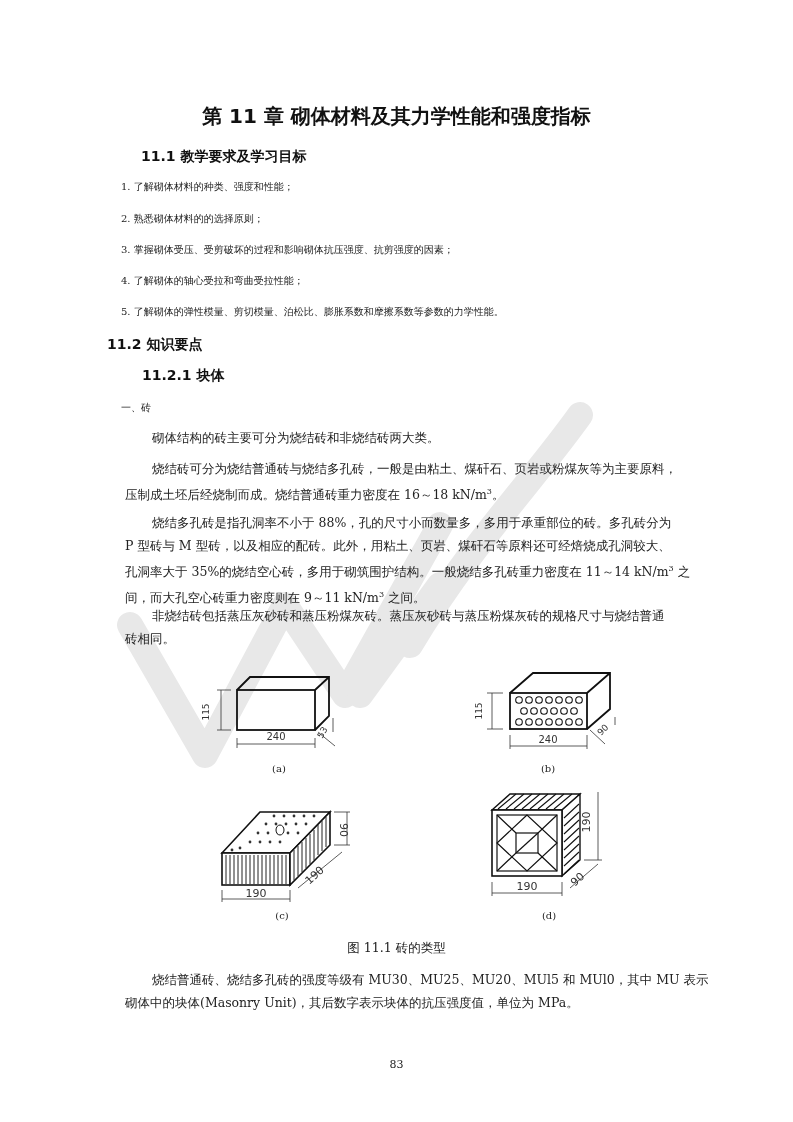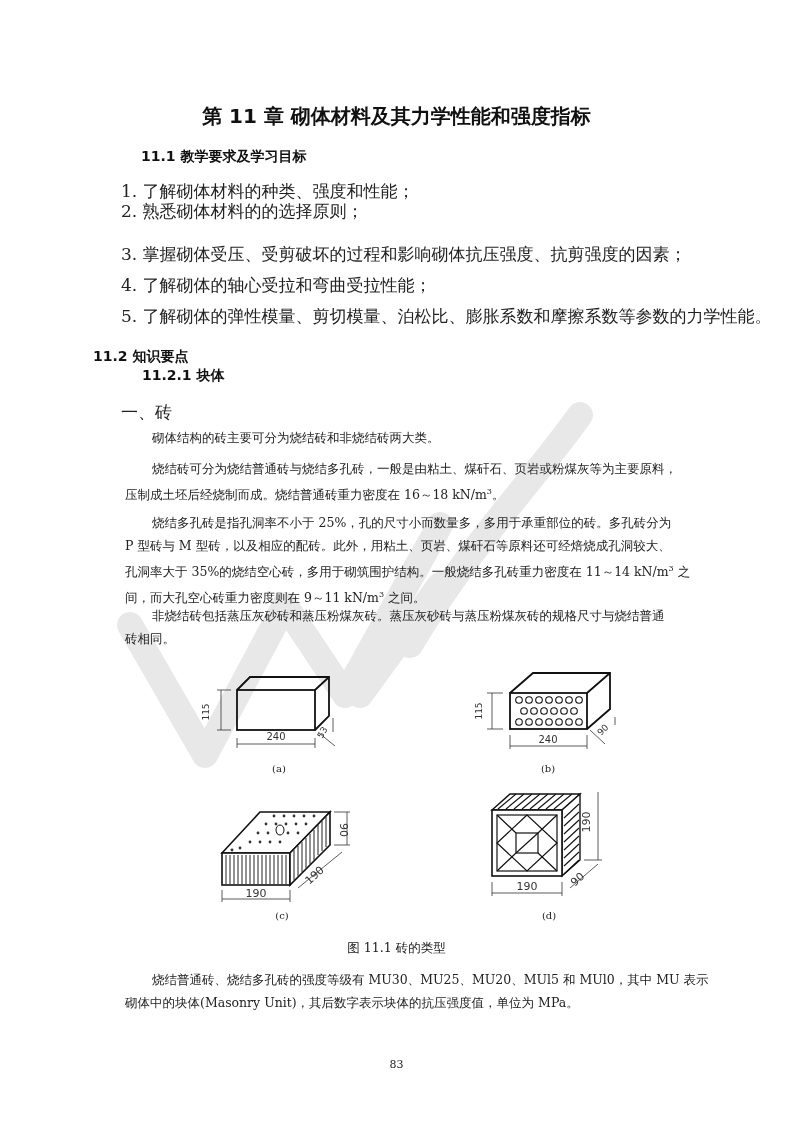--- a/index.html
+++ b/index.html
@@ -4,21 +4,21 @@
 <style>
   html, body { margin:0; padding:0; background:#fff; }
   body { width:793px; height:1122px; position:relative; overflow:hidden;
          font-family: "DejaVu Serif", "Liberation Serif", serif; color:#222; }
   .page { position:absolute; left:0; top:0; width:793px; height:982px; }
   .watermark { position:absolute; left:110px; top:395px; width:500px; height:380px; pointer-events:none; }
   .chapter-title { position:absolute; left:0; width:793px; top:103px; text-align:center;
                    font-family:"DejaVu Sans","Liberation Sans",sans-serif; font-weight:bold; font-size:20px; color:#111; }
   .h2 { position:absolute; left:93px; font-family:"DejaVu Sans","Liberation Sans",sans-serif; font-weight:bold; font-size:14px; color:#111; }
   .h3 { position:absolute; left:142px; font-family:"DejaVu Sans","Liberation Sans",sans-serif; font-weight:bold; font-size:14px; color:#111; }
-  .li { position:absolute; left:121px; font-size:17px; }
+  .li { position:absolute; left:121px; font-size:10px; }
   .p { position:absolute; left:101px; width:606px; font-size:12.5px; line-height:23px; text-align:justify;margin-left:24px; }
   .p .indent { display:inline-block; width:27px; }
   .fig { position:absolute; }
   .caption-sm { position:absolute; font-size:10px; text-align:center; width:40px; }
   .fig-caption { position:absolute; left:0; width:793px; top:940px; text-align:center; font-size:12.5px; }
   .page-number { position:absolute; left:0; width:793px; top:1058px; text-align:center; font-size:11px; }
   sup { font-size:8px; }
 </style>
 </head>
 <body>
@@ -31,41 +31,41 @@
       <path d="M300 250 C 360 150, 420 90, 470 20"></path>
       <path d="M250 300 L 330 190"></path>
     </g>
   </svg>
 
   <div class="chapter-title">第 11 章  砌体材料及其力学性能和强度指标</div>
 
   <div class="h2" style="top:148px;margin-left:48px;">11.1 教学要求及学习目标</div>
 
   <div class="li" style="top:180px;">1. 了解砌体材料的种类、强度和性能；</div>
-  <div class="li" style="top:200px;">2. 熟悉砌体材料的的选择原则；</div>
+  <div class="li" style="top:212px;">2. 熟悉砌体材料的的选择原则；</div>
   <div class="li" style="top:243px;">3. 掌握砌体受压、受剪破坏的过程和影响砌体抗压强度、抗剪强度的因素；</div>
   <div class="li" style="top:274px;">4. 了解砌体的轴心受拉和弯曲受拉性能；</div>
   <div class="li" style="top:305px;">5. 了解砌体的弹性模量、剪切模量、泊松比、膨胀系数和摩擦系数等参数的力学性能。</div>
 
-  <div class="h2" style="top:348px;">11.2 知识要点</div>
+  <div class="h2" style="top:336px;margin-left:14px;">11.2 知识要点</div>
   <div class="h3" style="top:367px;">11.2.1 块体</div>
 
   <div class="li" style="top:401px;">一、砖</div>
 
   <div class="p" style="top:426px;">
     <span class="indent"></span><span>砌体结构的砖主要可分为烧结砖和非烧结砖两大类。</span>
   </div>
 
   <div class="p" style="top:457px;">
     <span class="indent"></span><span>烧结砖可分为烧结普通砖与烧结多孔砖，一般是由粘土、煤矸石、页岩或粉煤灰等为主要原料，</span><br>
     <span>压制成土坯后经烧制而成。烧结普通砖重力密度在 16～18 kN/m</span><sup>3</sup><span>。</span>
   </div>
 
   <div class="p" style="top:511px;">
-    <span class="indent"></span><span>烧结多孔砖是指孔洞率不小于 25%，孔的尺寸小而数量多，多用于承重部位的砖。多孔砖分为</span><br>
+    <span class="indent"></span><span>烧结多孔砖是指孔洞率不小于 88%，孔的尺寸小而数量多，多用于承重部位的砖。多孔砖分为</span><br>
     <span>P 型砖与 M 型砖，以及相应的配砖。此外，用粘土、页岩、煤矸石等原料还可经焙烧成孔洞较大、</span><br>
     <span>孔洞率大于 35%的烧结空心砖，多用于砌筑围护结构。一般烧结多孔砖重力密度在  11～14 kN/m</span><sup>3</sup><span> 之</span><br>
     <span>间，而大孔空心砖重力密度则在  9～11 kN/m</span><sup>3</sup><span> 之间。</span>
   </div>
 
   <div class="p" style="top:604px;">
     <span class="indent"></span><span>非烧结砖包括蒸压灰砂砖和蒸压粉煤灰砖。蒸压灰砂砖与蒸压粉煤灰砖的规格尺寸与烧结普通</span><br>
     <span>砖相同。</span>
   </div>
 

